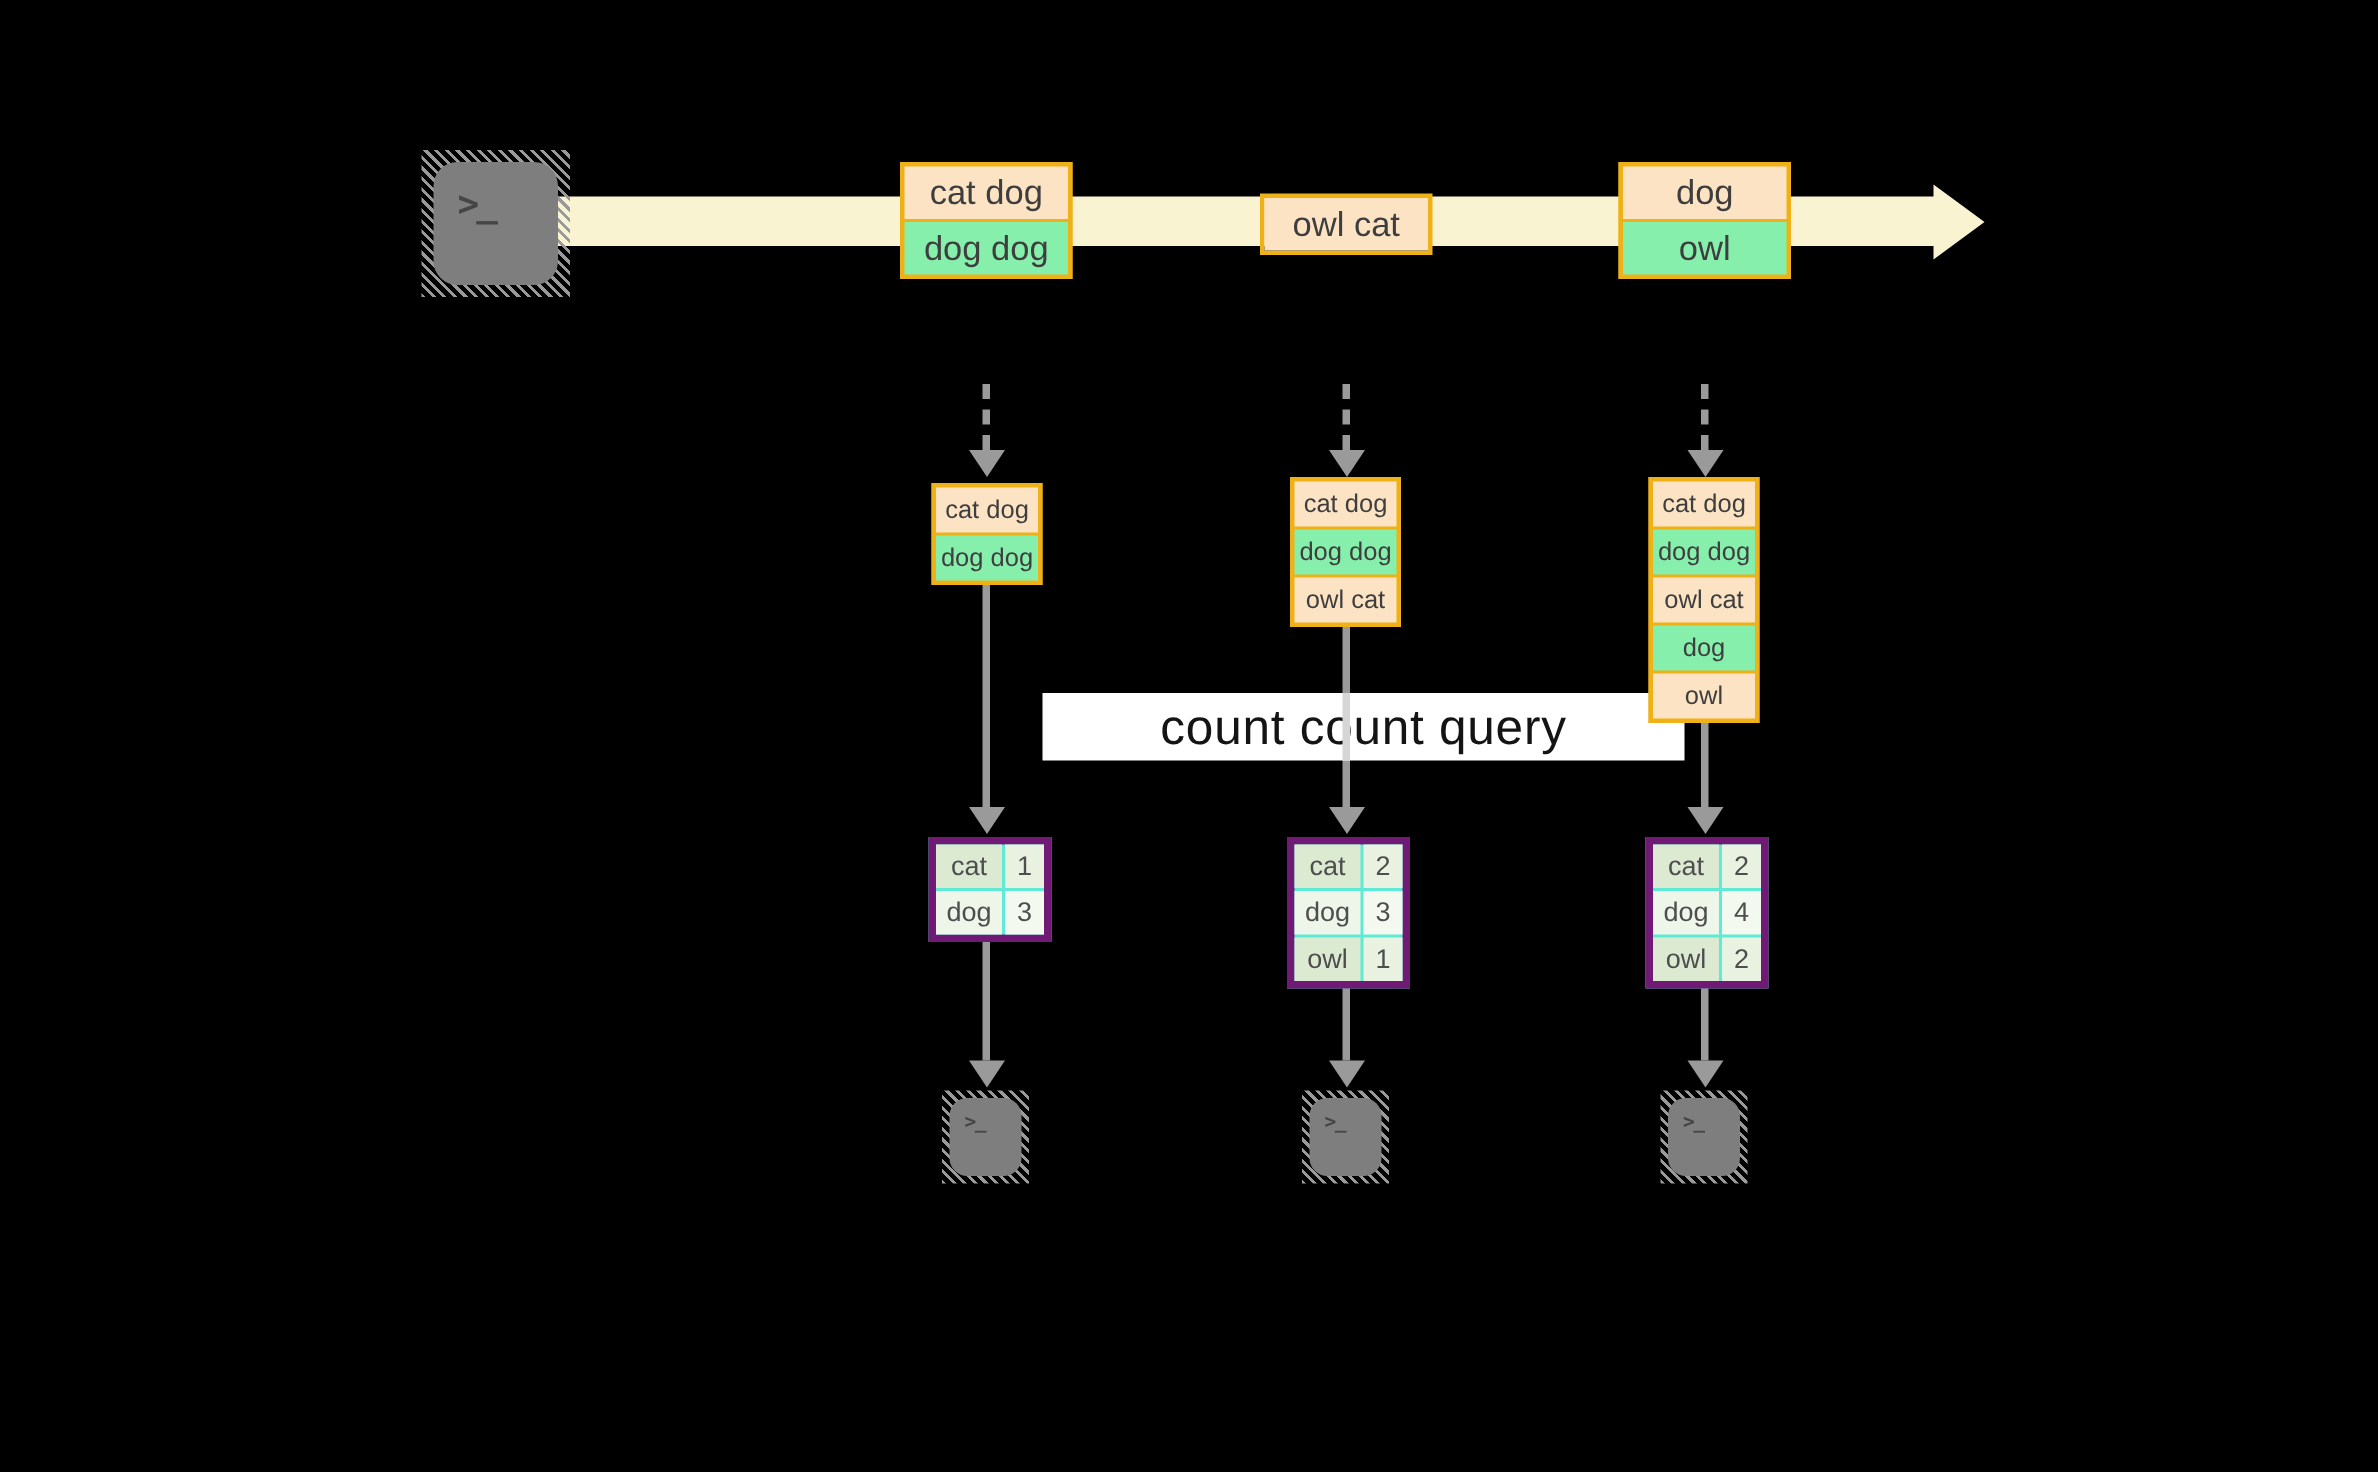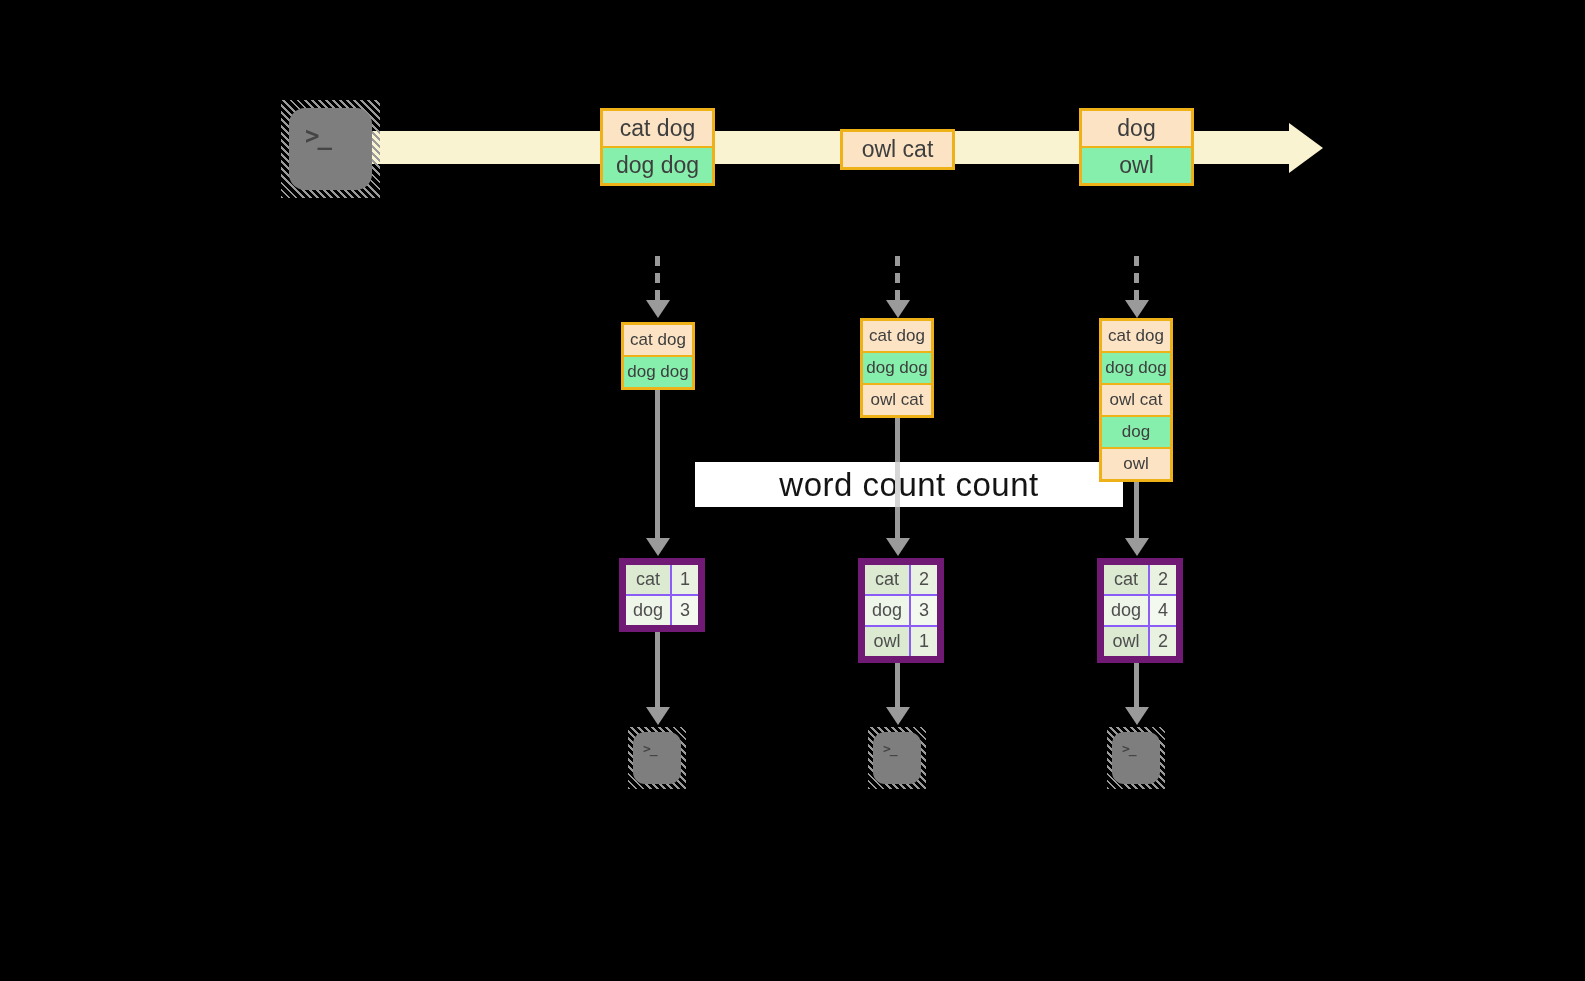--- a/index.html
+++ b/index.html
@@ -52,21 +52,21 @@
   .vline.s2c1{top:624px;height:83px;} .vline.s2c2{top:655px;height:52px;} .vline.s2c3{top:655px;height:52px;}
   .ahead.botc{top:707px;}
 
   
   .queryband{position:absolute;left:695px;top:462px;width:428px;height:45px;background:#ffffff;z-index:5;
              display:flex;align-items:center;justify-content:center;}
   .querytext{font-size:33px;color:#141414;font-weight:400;letter-spacing:0.5px;}
   .bandline{position:absolute;left:895px;top:462px;width:5px;height:45px;background:#d6d6d6;z-index:6;}
 
   
-  .ctable{position:absolute;border:7px solid #701a75;background:#8b5cf6;z-index:4;top:558px;}
+  .ctable{position:absolute;border:5px solid #701a75;background:#5eead4;z-index:4;top:558px;}
   .ctable.c1{left:619px;} .ctable.c2{left:858px;} .ctable.c3{left:1097px;}
   .crow{display:flex;height:29px;line-height:29px;}
   .crow + .crow{margin-top:2px;}
   .cword{width:44px;text-align:center;font-size:18px;color:#4e4e4e;}
   .ccount{width:26px;margin-left:2px;text-align:center;font-size:18px;color:#4e4e4e;}
   .crow.odd .cword{background:#dcead2;} .crow.odd .ccount{background:#e9f2e0;}
   .crow.even .cword{background:#eef5e9;} .crow.even .ccount{background:#f4f9f0;}
 </style>
 </head>
 <body>
@@ -119,21 +119,21 @@
   </div>
 
   <div class="vline s1c1 c1"></div>
   <div class="ahead midc c1"></div>
   <div class="vline s1c2 c2"></div>
   <div class="ahead midc c2"></div>
   <div class="vline s1c3 c3"></div>
   <div class="ahead midc c3"></div>
 
   <div class="queryband">
-    <span class="querytext">word count count</span>
+    <span class="querytext">count count query</span>
   </div>
   <div class="bandline"></div>
 
   <div class="ctable c1">
     <div class="crow odd">
       <div class="cword">cat</div>
       <div class="ccount">1</div>
     </div>
     <div class="crow even">
       <div class="cword">dog</div>

